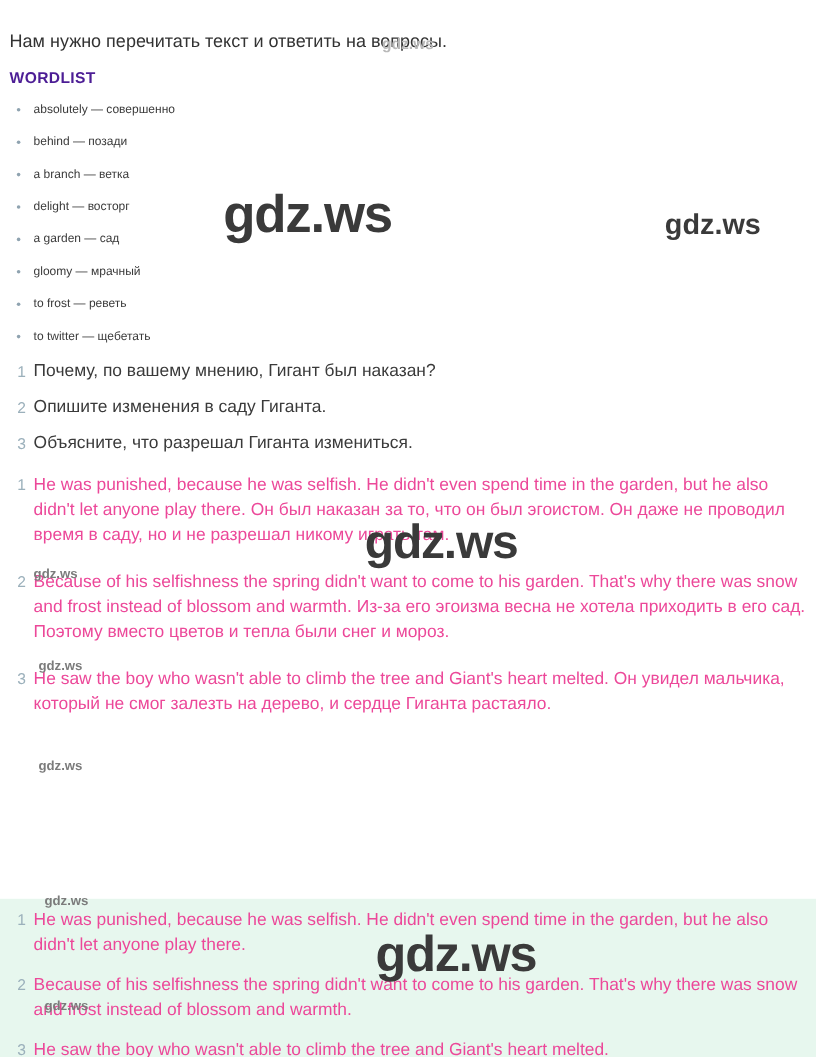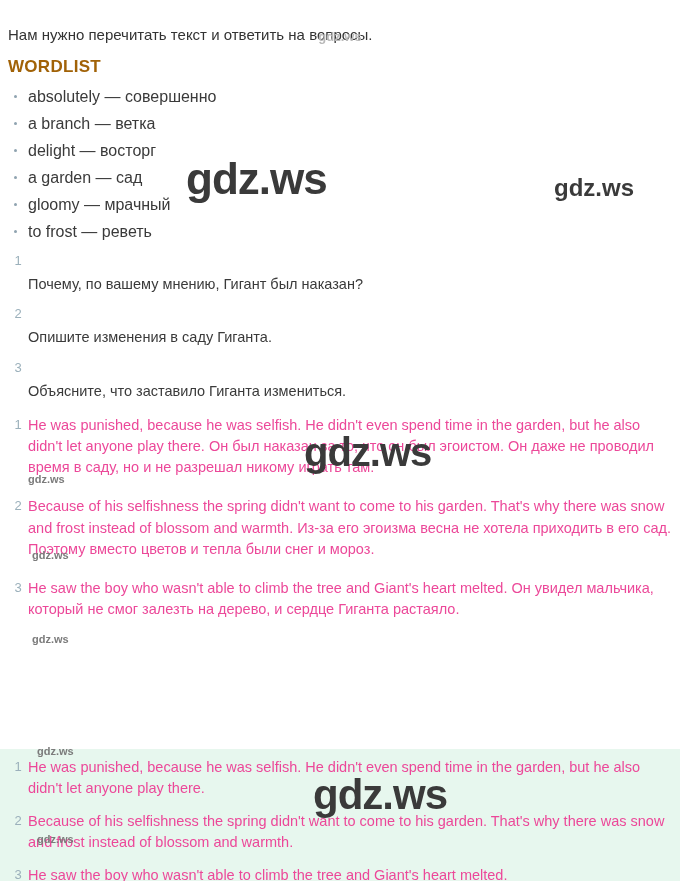--- a/index.html
+++ b/index.html
@@ -43,34 +43,34 @@
 
   .intro {
     margin: 26px 0 0 0;
     font-size: 15px;
     color: #333333;
     line-height: 1.25;
   }
 
   .wordlist-title {
     margin: 12px 0 6px 0;
-    font-size: 17px;
+    font-size: 13px;
     font-weight: bold;
     letter-spacing: 0.3px;
-    color: #a16207;
+    color: #4c1d95;
   }
 
   ul.wordlist {
     list-style: none;
     margin: 0;
     padding: 0;
   }
   ul.wordlist li {
     position: relative;
-    font-size: 16px;
+    font-size: 10px;
     color: #3a3a3a;
     padding: 0 0 0 20px;
     line-height: 27px;
   }
   ul.wordlist li::before {
     content: "";
     position: absolute;
     left: 6px;
     top: 12px;
     width: 3px;
@@ -94,21 +94,20 @@
     text-align: center;
     font-size: 13px;
     color: #9bb0bb;
     line-height: 20px;
   }
   .q-text {
     font-size: 14.5px;
     color: #3a3a3a;
     line-height: 1.35;
     flex: 1;
-    margin-top: 24px;
   }
 
   .answers {
     margin-top: 14px;
   }
   .ans-row {
     display: flex;
     align-items: flex-start;
     margin-bottom: 18px;
     position: relative;
@@ -178,39 +177,41 @@
   <div class="green-block"></div>
 
   <div class="content">
 
     <p class="intro">Нам нужно перечитать текст и ответить на вопросы.</p>
 
     <div class="wordlist-title">WORDLIST</div>
 
     <ul class="wordlist">
       <li>absolutely — совершенно</li>
+      <li>behind — позади</li>
       <li>a branch — ветка</li>
       <li>delight — восторг</li>
       <li>a garden — сад</li>
       <li>gloomy — мрачный</li>
       <li>to frost — реветь</li>
+      <li>to twitter — щебетать</li>
     </ul>
 
     <div class="q-list">
       <div class="q-row">
         <div class="q-num">1</div>
         <div class="q-text">Почему, по вашему мнению, Гигант был наказан?</div>
       </div>
       <div class="q-row">
         <div class="q-num">2</div>
         <div class="q-text">Опишите изменения в саду Гиганта.</div>
       </div>
       <div class="q-row">
         <div class="q-num">3</div>
-        <div class="q-text">Объясните, что заставило Гиганта измениться.</div>
+        <div class="q-text">Объясните, что разрешал Гиганта измениться.</div>
       </div>
     </div>
 
     <div class="answers">
       <div class="ans-row">
         <div class="ans-num">1</div>
         <div class="ans-text">He was punished, because he was selfish. He didn't even spend time in the garden, but he also didn't let anyone play there. Он был наказан за то, что он был эгоистом. Он даже не проводил время в саду, но и не разрешал никому играть там.</div>
       </div>
       <div class="ans-row">
         <div class="ans-num">2</div>

